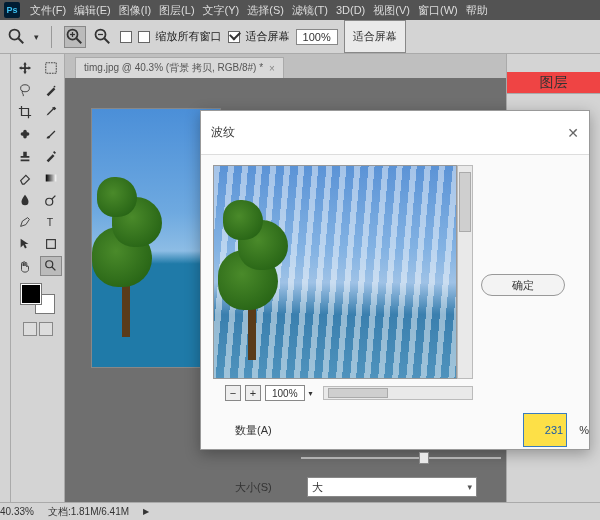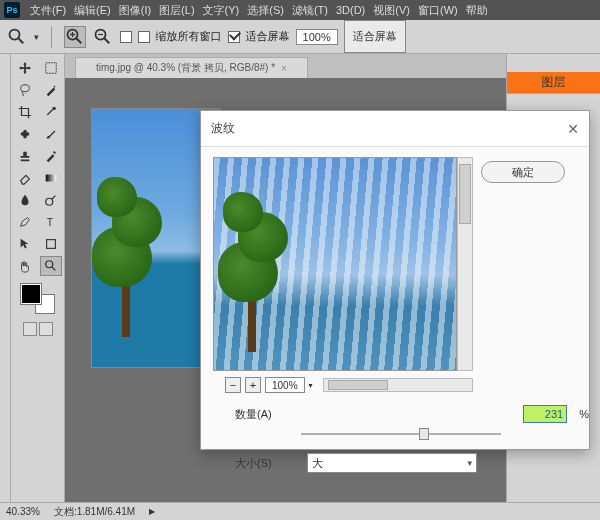--- a/index.html
+++ b/index.html
@@ -22,58 +22,58 @@
   .tool { width:22px; height:20px; display:flex; align-items:center; justify-content:center; position:relative; }
   .tool.sel { background:#bbb; border:1px solid #888; }
   .tool svg { width:14px; height:14px; }
   .swatch { width:34px; height:30px; position:relative; margin-top:6px;}
   .swatch .f { position:absolute; width:20px; height:20px; background:#000; border:1px solid #fff; outline:1px solid #777; top:0; left:0;}
   .swatch .b { position:absolute; width:20px; height:20px; background:#fff; border:1px solid #777; bottom:0; right:0;}
   .mini { display:flex; gap:2px; margin-top:6px;}
   .mini div { width:14px; height:14px; border:1px solid #888; background:#ddd;}
   .canvasarea { flex:1; background:#535353; position:relative; display:flex; flex-direction:column;}
   .tabstrip { height:24px; background:#bfbfbf; display:flex; align-items:flex-end; padding-left:10px;}
-  .tab { background:#d9d9d9; border:1px solid #aaa; border-bottom:none; padding:3px 20px; font-size:10px; color:#555; display:flex; align-items:center; gap:6px;}
+  .tab { background:#d9d9d9; border:1px solid #aaa; border-bottom:none; padding:3px 8px; font-size:10px; color:#555; display:flex; align-items:center; gap:6px;}
   .tab .x { color:#888; }
   .canvas { flex:1; background:#6f6f6f; position:relative; }
   .image { position:absolute; left:26px; top:30px; width:130px; height:260px; background:linear-gradient(to bottom,#4b8fd8 0%,#6ea9e0 40%,#8dbde5 55%,#1f7aa8 60%,#1f7aa8 100%); overflow:hidden; border:1px solid #888;}
   .tree { position:absolute; bottom:30px; left:-10px; width:90px; height:180px; }
   .tree .trunk { position:absolute; bottom:0; left:40px; width:8px; height:60px; background:#5a3b1a;}
   .tree .leaf { position:absolute; width:60px; height:60px; background:radial-gradient(circle at 40% 40%,#4a8a2a,#1e5a10); border-radius:50% 60% 55% 50%;}
   .tree .l1{ bottom:50px; left:10px;}
   .tree .l2{ bottom:90px; left:30px; width:50px; height:50px;}
   .tree .l3{ bottom:120px; left:15px; width:40px; height:40px;}
   .panels { width:94px; border-left:1px solid #aaa; background:#d4d4d4; display:flex; flex-direction:column;}
   .panels .ptabs { height:22px; display:flex; border-bottom:1px solid #aaa;}
-  .panels .ptab { flex:1; font-size:12px; display:flex; align-items:center; justify-content:center; background:#f97316;}
+  .panels .ptab { flex:1; font-size:14px; display:flex; align-items:center; justify-content:center; background:#ef4444;}
   .panels .body { flex:1; }
-  .status { position:absolute; bottom:0; left:0; right:0; height:18px; background:#d4d4d4; border-top:1px solid #aaa; display:flex; align-items:center; font-size:10px; padding:0 6px; gap:14px; color:#333;}
+  .status { position:absolute; bottom:0; left:0; right:0; height:18px; background:#d4d4d4; border-top:1px solid #aaa; display:flex; align-items:center; font-size:10px; padding:0 0; gap:14px; color:#333;}
   
   .dialog { position:absolute; top:110px; left:200px; width:390px; height:340px; background:#fafafa; border:1px solid #999; box-shadow:0 4px 14px rgba(0,0,0,.3); }
-  .dlg-title { height:36px; display:flex; align-items:center; justify-content:space-between; padding:0 10px; border-bottom:1px solid #ddd; font-size:12px; background:#fff;}
+  .dlg-title { height:44px; display:flex; align-items:center; justify-content:space-between; padding:0 10px; border-bottom:1px solid #ddd; font-size:12px; background:#fff;}
   .dlg-title .x { font-size:14px; color:#666; }
   .dlg-body { display:flex; padding:10px 10px 0 12px; gap:8px; }
   .preview { width:244px; height:214px; border:1px solid #999; position:relative; overflow:hidden; background:#7aaad8;}
   .preview-inner { position:absolute; inset:0; background:
      repeating-linear-gradient(95deg, rgba(255,255,255,.45) 0 6px, rgba(80,120,170,0) 6px 14px),
      linear-gradient(to bottom,#5b93d6 0%,#84b3e3 40%,#9fc2e6 55%,#3a7fae 70%,#4f93bd 100%);
   }
   .preview-tree { position:absolute; bottom:18px; left:-6px; width:80px; height:160px; }
   .vscroll { width:16px; height:214px; background:#e9e9e9; border:1px solid #bbb; position:relative;}
   .vscroll .thumb { position:absolute; left:1px; right:1px; top:6px; height:60px; background:#cfcfcf; border:1px solid #aaa;}
-  .dlg-right { display:flex; flex-direction:column; gap:10px; align-items:center; padding-top:4px;}
+  .dlg-right { display:flex; flex-direction:row; gap:10px; align-items:center; padding-top:4px;}
   .pill { width:84px; height:22px; border:1px solid #999; border-radius:11px; background:#f3f3f3; font-size:11px; display:flex; align-items:center; justify-content:center;}
   .pv-ctrl { display:flex; align-items:center; gap:4px; margin:6px 0 0 12px;}
   .pv-ctrl .sq { width:16px; height:16px; border:1px solid #888; background:#eee; font-size:11px; display:flex; align-items:center; justify-content:center;}
   .pv-ctrl .pct { border:1px solid #888; background:#fff; padding:0 6px; height:16px; font-size:10px; display:flex; align-items:center;}
   .hscroll { height:14px; flex:1; background:#e9e9e9; border:1px solid #bbb; margin-left:6px; position:relative;}
   .hscroll .thumb { position:absolute; top:1px; bottom:1px; left:4px; width:60px; background:#cfcfcf; border:1px solid #aaa;}
   .param-row { display:flex; align-items:center; margin:12px 0 0 34px; font-size:11px; gap:12px;}
   .param-row .label { width:60px; }
-  .num-in { width:44px; height:18px; border:1px solid #3a7bbf; background:#bef264; color:#1a5aa8; text-align:right; padding:0 3px; font-size:11px; }
+  .num-in { width:44px; height:18px; border:1px solid #3a7bbf; background:#fde047; color:#1a5aa8; text-align:right; padding:16px 3px; font-size:11px; }
   .slider { width:200px; height:14px; position:relative; margin-left:100px; margin-top:4px;}
   .slider .track { position:absolute; top:6px; left:0; right:0; height:2px; background:#b0b0b0;}
   .slider .knob { position:absolute; top:1px; left:118px; width:10px; height:12px; background:#e8e8e8; border:1px solid #888;}
   .sel-box { border:1px solid #888; background:#fff; height:20px; width:170px; display:flex; align-items:center; justify-content:space-between; padding:0 4px; font-size:11px;}
   .sel-box .arr { font-size:9px; color:#555;}
   .divider { border:none; border-top:1px solid #999; margin:2px 6px;}
 </style>
 </head>
 <body>
 

